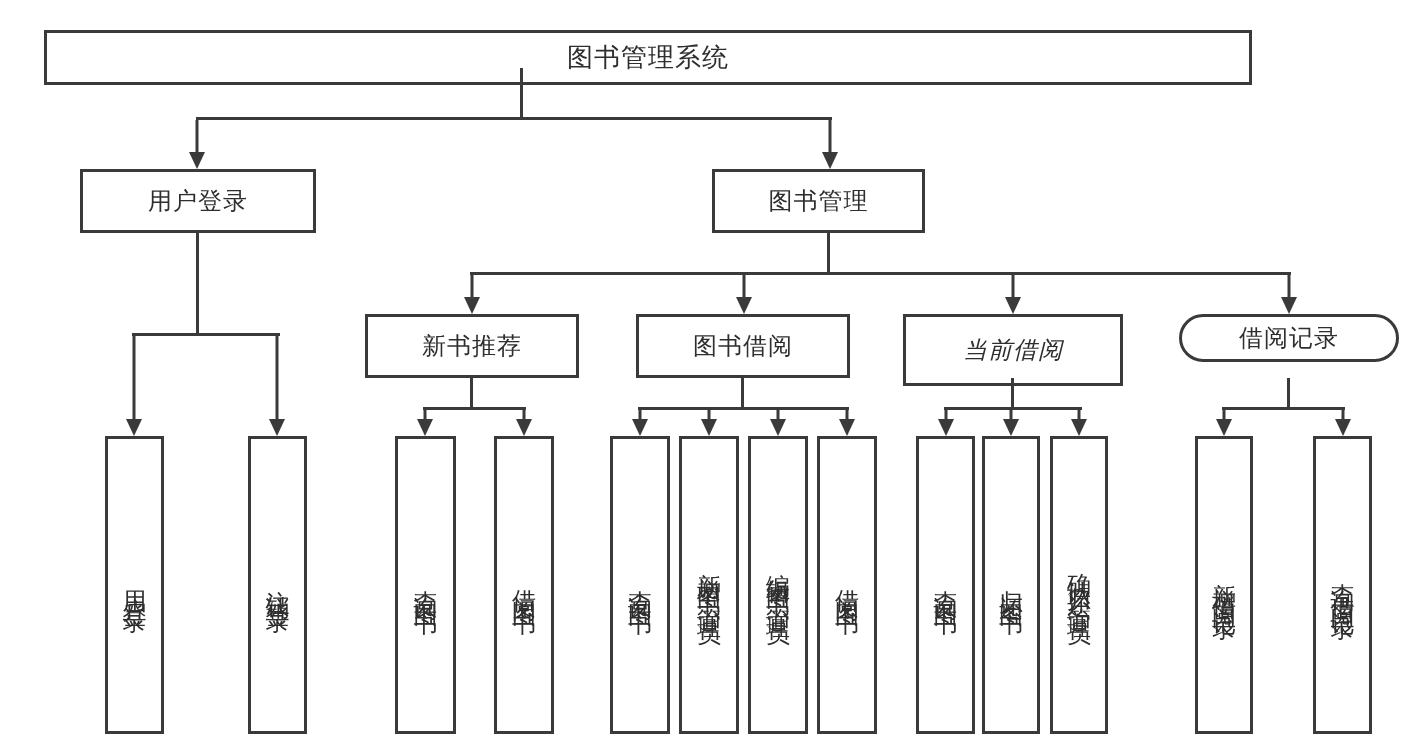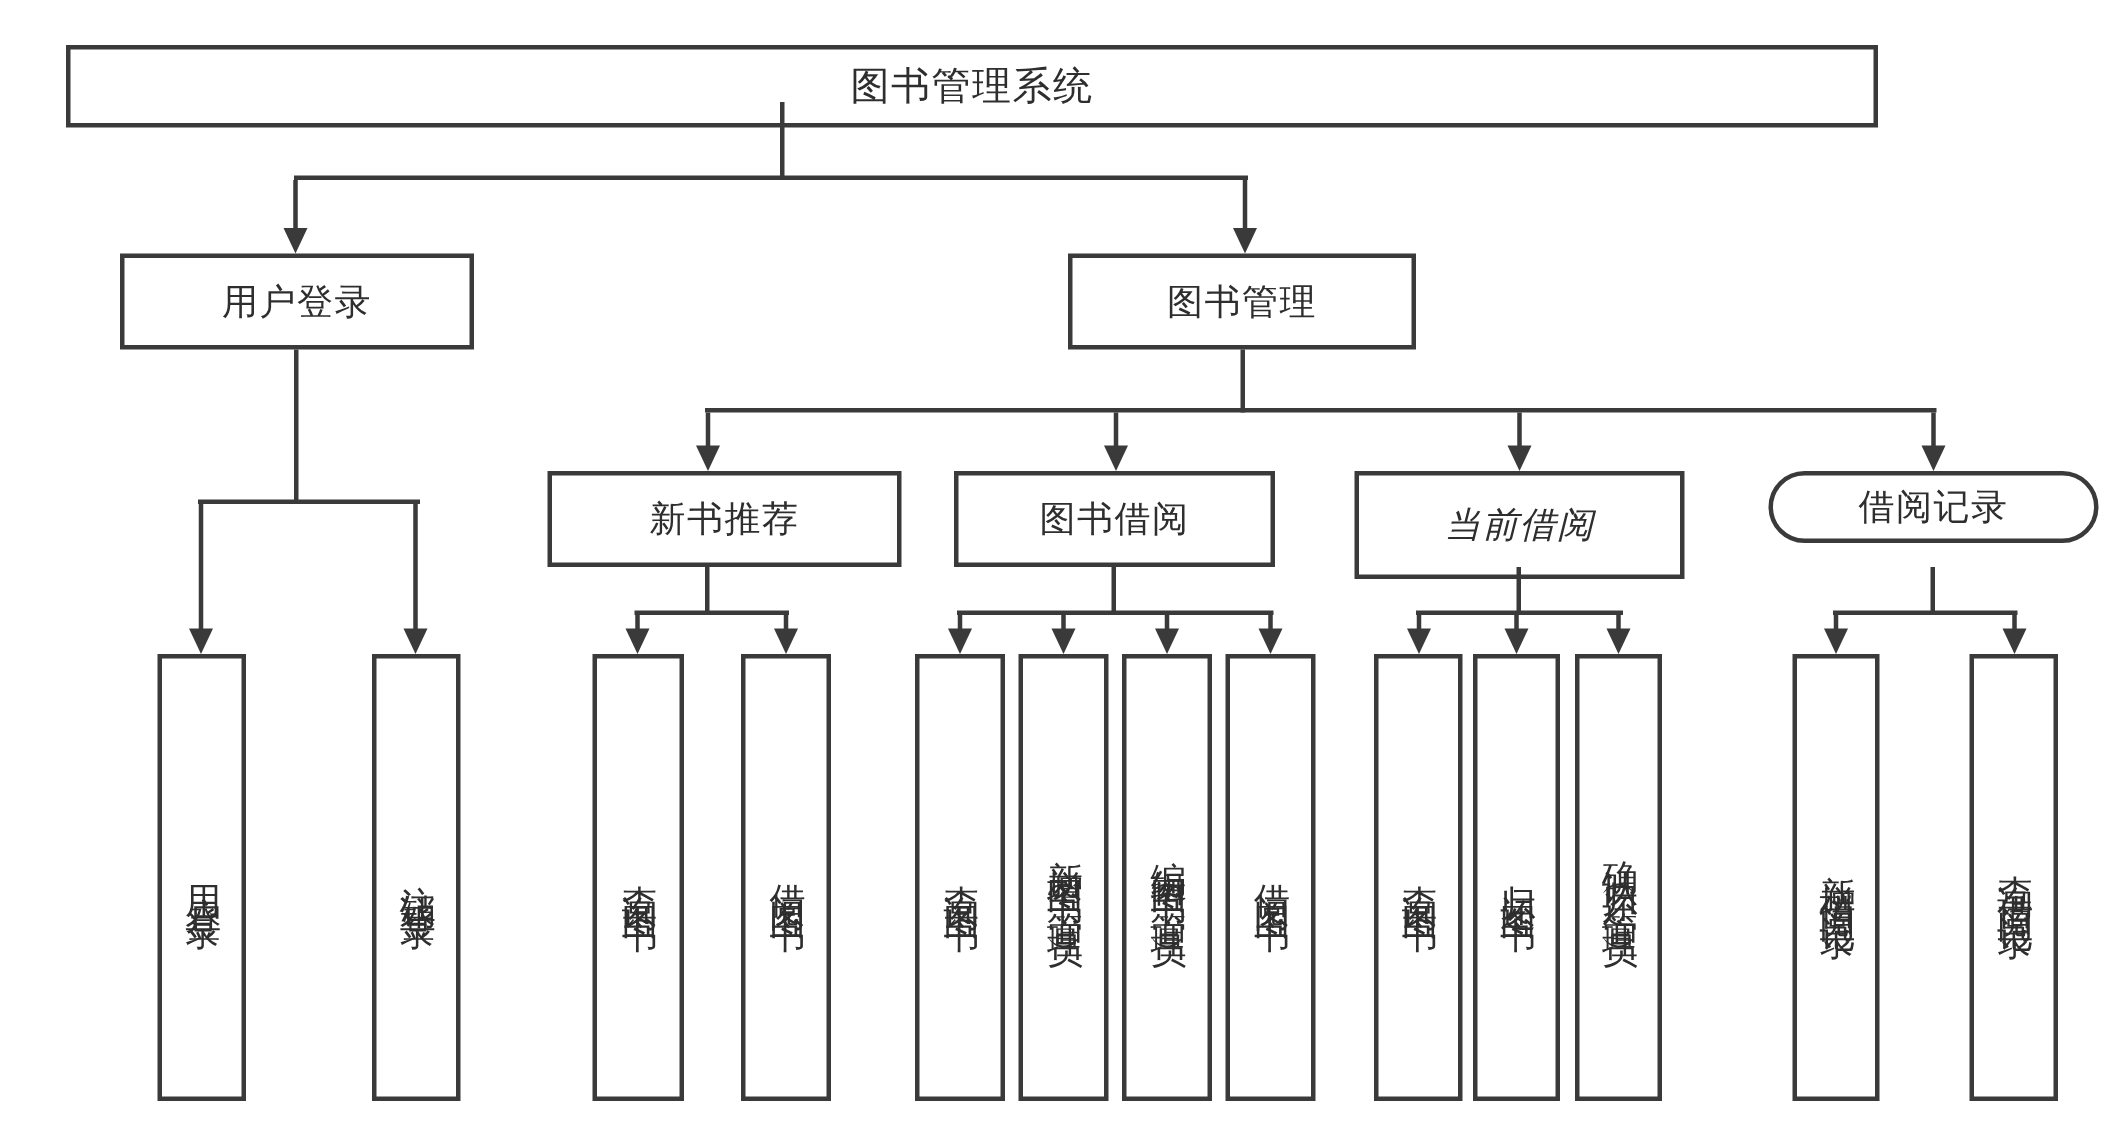--- a/index.html
+++ b/index.html
@@ -81,35 +81,35 @@
 <div class="canvas">
 
   <div class="box h root" style="left:20px;top:30px;width:1208px;height:55px;margin-left:24px;">图书管理系统</div>
 
   <div class="vline" style="left:520px;top:68px;height:50px;"></div>
   <div class="hline" style="left:196px;top:117px;width:636px;"></div>
   <div class="arrow" style="left:188px;top:120px;height:49px;"></div>
   <div class="arrow" style="left:821px;top:120px;height:49px;"></div>
 
   <div class="box h" style="left:80px;top:169px;width:236px;height:64px;">用户登录</div>
-  <div class="box h" style="left:712px;top:169px;width:232px;height:64px;">图书管理</div>
+  <div class="box h" style="left:712px;top:169px;width:213px;height:64px;">图书管理</div>
 
   <div class="vline" style="left:196px;top:233px;height:103px;"></div>
   <div class="hline" style="left:132px;top:333px;width:148px;"></div>
   <div class="arrow" style="left:125px;top:336px;height:100px;"></div>
   <div class="arrow" style="left:268px;top:336px;height:100px;"></div>
 
   <div class="vline" style="left:827px;top:233px;height:42px;"></div>
   <div class="hline" style="left:470px;top:272px;width:821px;"></div>
   <div class="arrow" style="left:463px;top:275px;height:39px;"></div>
   <div class="arrow" style="left:735px;top:275px;height:39px;"></div>
   <div class="arrow" style="left:1004px;top:275px;height:39px;"></div>
   <div class="arrow" style="left:1280px;top:275px;height:39px;"></div>
 
-  <div class="box h" style="left:365px;top:314px;width:236px;height:64px;">新书推荐</div>
+  <div class="box h" style="left:365px;top:314px;width:214px;height:64px;">新书推荐</div>
   <div class="box h" style="left:636px;top:314px;width:214px;height:64px;text-align:center;">图书借阅</div>
   <div class="box h" style="left:903px;top:314px;width:220px;height:72px;font-style:italic;">当前借阅</div>
   <div class="box h" style="left:1179px;top:314px;width:220px;height:48px;border-radius:32px;">借阅记录</div>
 
   <div class="vline" style="left:470px;top:378px;height:31px;"></div>
   <div class="hline" style="left:423px;top:407px;width:103px;"></div>
   <div class="arrow" style="left:416px;top:410px;height:26px;"></div>
   <div class="arrow" style="left:515px;top:410px;height:26px;"></div>
 
   <div class="vline" style="left:741px;top:378px;height:31px;"></div>

